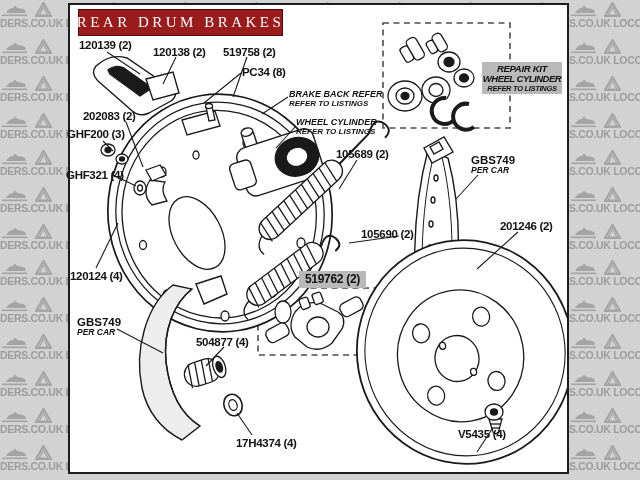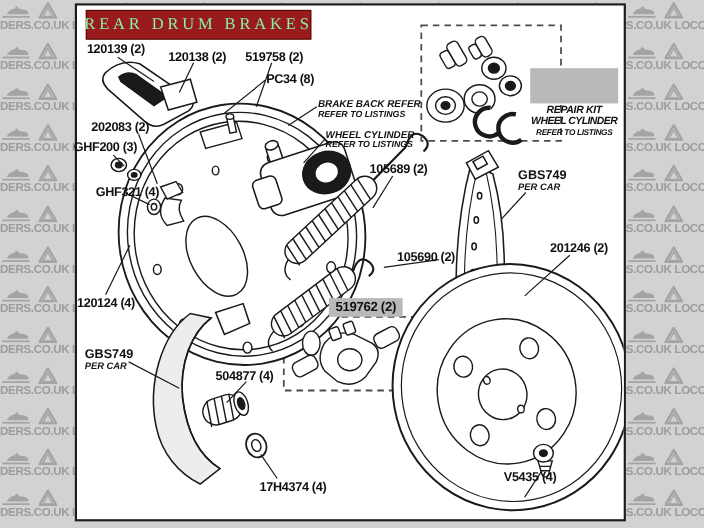--- a/index.html
+++ b/index.html
@@ -20,29 +20,29 @@
   .callout{position:absolute;font-size:11.5px;font-weight:bold;color:#111;
            letter-spacing:-0.3px;white-space:nowrap;line-height:12px;}
   .duo{position:absolute;white-space:nowrap;color:#111;}
   .duo .l1{font-size:11.5px;font-weight:bold;line-height:12px;}
   .duo .l2{font-size:8.5px;font-weight:bold;font-style:italic;line-height:9px;}
   .duo.italic .l1{font-size:9px;font-style:italic;line-height:10px;}
   .duo.italic .l2{font-size:8px;line-height:9px;}
   #banner{position:absolute;left:78px;top:9px;width:205px;height:27px;
           background:#9a1b1b;border:1px solid #560b0b;box-sizing:border-box;
           display:flex;align-items:center;justify-content:center;}
-  #banner span{font-family:"Liberation Serif",serif;font-size:15px;color:#86efac;
+  #banner span{font-family:"Liberation Serif",serif;font-size:15px;color:#ffffff;
                letter-spacing:3.5px;white-space:nowrap;}
   .gray-box{position:absolute;background:#b9b9b9;color:#111;box-sizing:border-box;}
   #adjuster-label{left:299px;top:271px;width:67px;height:17px;
                   font-size:12px;font-weight:bold;text-align:center;line-height:17px;
                   letter-spacing:-0.3px;}
   #repairkit-label{left:482px;top:62px;width:80px;height:32px;padding-top:2px;
                    text-align:center;font-style:italic;font-weight:bold;}
-  #repairkit-label .r1{font-size:9.5px;line-height:10px;letter-spacing:-0.3px;margin-top:32px;}
+  #repairkit-label .r1{font-size:9.5px;line-height:10px;letter-spacing:-0.3px;}
   #repairkit-label .r2{font-size:9.5px;line-height:10px;letter-spacing:-0.5px;}
   #repairkit-label .r3{font-size:7.5px;line-height:9px;letter-spacing:-0.3px;}
 </style>
 </head>
 <body>
 
 <div id="stage">
 
   <div id="watermark">
       <div class="wm-tile" style="left: 0px; top: 0px;">
@@ -1783,21 +1783,21 @@
       <span>REAR DRUM BRAKES</span>
     </div>
 
     <div id="callouts">
         <div class="callout" style="left: 79px; top: 39px;">120139 (2)</div>
         <div class="callout" style="left: 153px; top: 46px;">120138 (2)</div>
         <div class="callout" style="left: 223px; top: 46px;">519758 (2)</div>
         <div class="callout" style="left: 242px; top: 66px;">PC34 (8)</div>
         <div class="callout" style="left: 83px; top: 110px;">202083 (2)</div>
         <div class="callout" style="left: 67px; top: 128px;">GHF200 (3)</div>
-        <div class="callout" style="left: 72px; top: 169px; padding-left: 15px;">GHF321 (4)</div>
+        <div class="callout" style="left: 51px; top: 169px; padding-left: 15px;">GHF321 (4)</div>
         <div class="callout" style="left: 336px; top: 148px;">105689 (2)</div>
         <div class="callout" style="left: 361px; top: 228px;">105690 (2)</div>
         <div class="callout" style="left: 70px; top: 270px;">120124 (4)</div>
         <div class="callout" style="left: 196px; top: 336px;">504877 (4)</div>
         <div class="callout" style="left: 236px; top: 437px;">17H4374 (4)</div>
         <div class="callout" style="left: 500px; top: 220px;">201246 (2)</div>
         <div class="callout" style="left: 458px; top: 428px;">V5435 (4)</div>
       </div>
 
     <div class="duo italic" style="left:289px;top:89px;">

